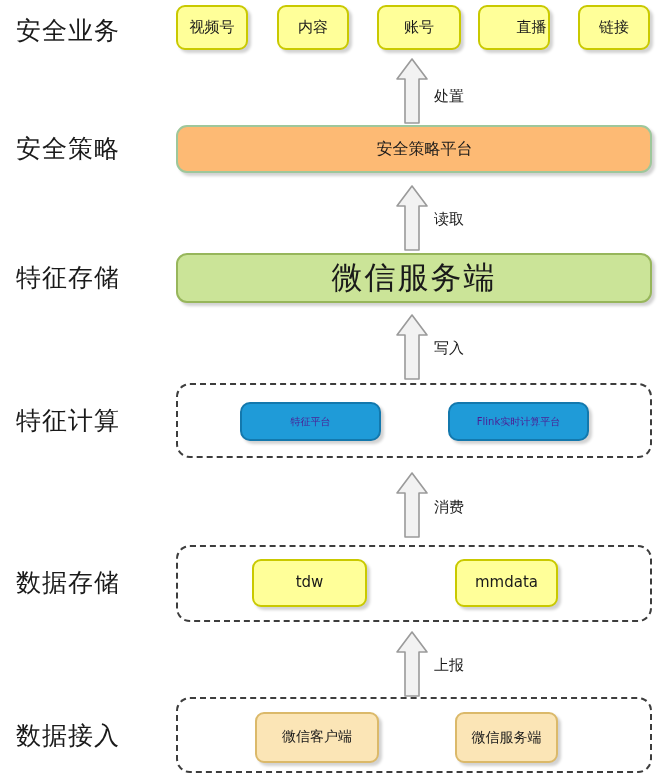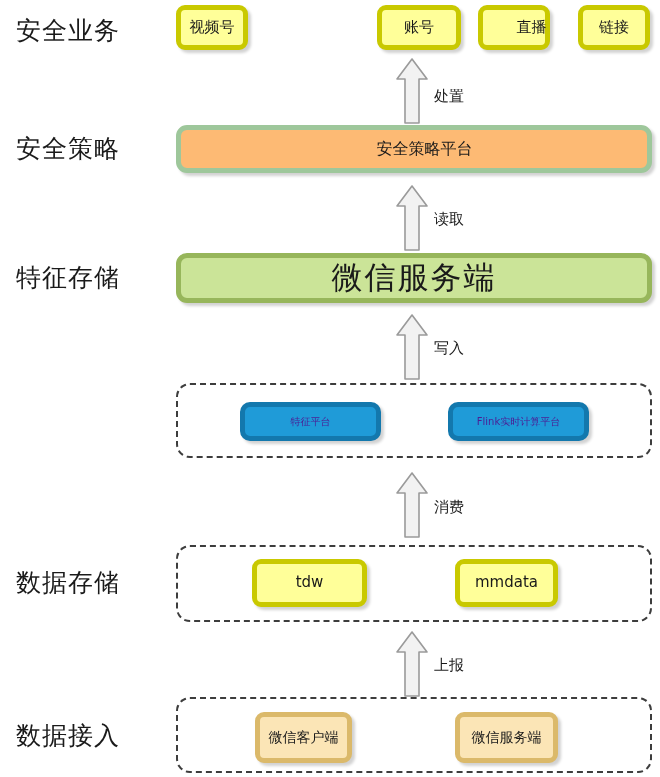--- a/index.html
+++ b/index.html
@@ -28,21 +28,21 @@
   }
   
   .node {
     position: absolute;
     box-sizing: border-box;
     display: flex;
     align-items: center;
     justify-content: center;
     text-align: right;
     border-radius: 9px;
-    border: 5px solid #b91c1c;
+    border: 2px solid #b91c1c;
     background: #ffff99;
     color: #1a1a1a;
     font-size: 15px;
     line-height: 1.15;
     box-shadow: 3px 3px 3px rgba(0,0,0,0.18);
     white-space: nowrap;
   }
   .node.biz {
     background: #ffff99;
     border-color: #c9c900;
@@ -103,24 +103,26 @@
   }
 </style>
 </head>
 <body>
 
 <div id="canvas">
 
   <div class="row-label" style="top:18px">安全业务</div>
   <div class="row-label" style="top:136px">安全策略</div>
   <div class="row-label" style="top:265px">特征存储</div>
+  <div class="row-label" style="top:408px">特征计算</div>
   <div class="row-label" style="top:570px">数据存储</div>
   <div class="row-label" style="top:723px">数据接入</div>
 
   <div class="node biz" style="left:176px; top:5px; width:72px; height:45px;">视频号</div>
+  <div class="node biz" style="left:277px; top:5px; width:72px; height:45px;">内容</div>
   <div class="node biz" style="left:377px; top:5px; width:84px; height:45px;">账号</div>
   <div class="node biz" style="left:478px; top:5px; width:72px; height:45px;padding-left:35px;">直播</div>
   <div class="node biz" style="left:578px; top:5px; width:72px; height:45px;">链接</div>
 
   <div class="arrow" style="left:395px; top:57px;">
     <svg width="34" height="68" viewBox="0 0 34 68">
       <polygon points="17,2 32,22 24,22 24,66 10,66 10,22 2,22" fill="#f2f2f2" stroke="#9a9a9a" stroke-width="1.6" stroke-linejoin="round"></polygon>
     </svg>
   </div>
   <div class="arrow-label" style="left:434px; top:89px;">处置</div>
@@ -159,16 +161,16 @@
   <div class="node store" style="left:455px; top:559px; width:103px; height:48px;">mmdata</div>
 
   <div class="arrow" style="left:395px; top:630px;">
     <svg width="34" height="68" viewBox="0 0 34 68">
       <polygon points="17,2 32,22 24,22 24,66 10,66 10,22 2,22" fill="#f2f2f2" stroke="#9a9a9a" stroke-width="1.6" stroke-linejoin="round"></polygon>
     </svg>
   </div>
   <div class="arrow-label" style="left:434px; top:658px;">上报</div>
 
   <div class="group-box" style="left:176px; top:697px; width:476px; height:76px;"></div>
-  <div class="node ingest" style="left:255px; top:712px; width:97px; height:51px;">微信客户端</div>
+  <div class="node ingest" style="left:255px; top:712px; width:124px; height:51px;font-family:Liberation Mono, monospace;">微信客户端</div>
   <div class="node ingest" style="left:455px; top:712px; width:103px; height:51px;">微信服务端</div>
 
 </div>
 
 </body></html>

